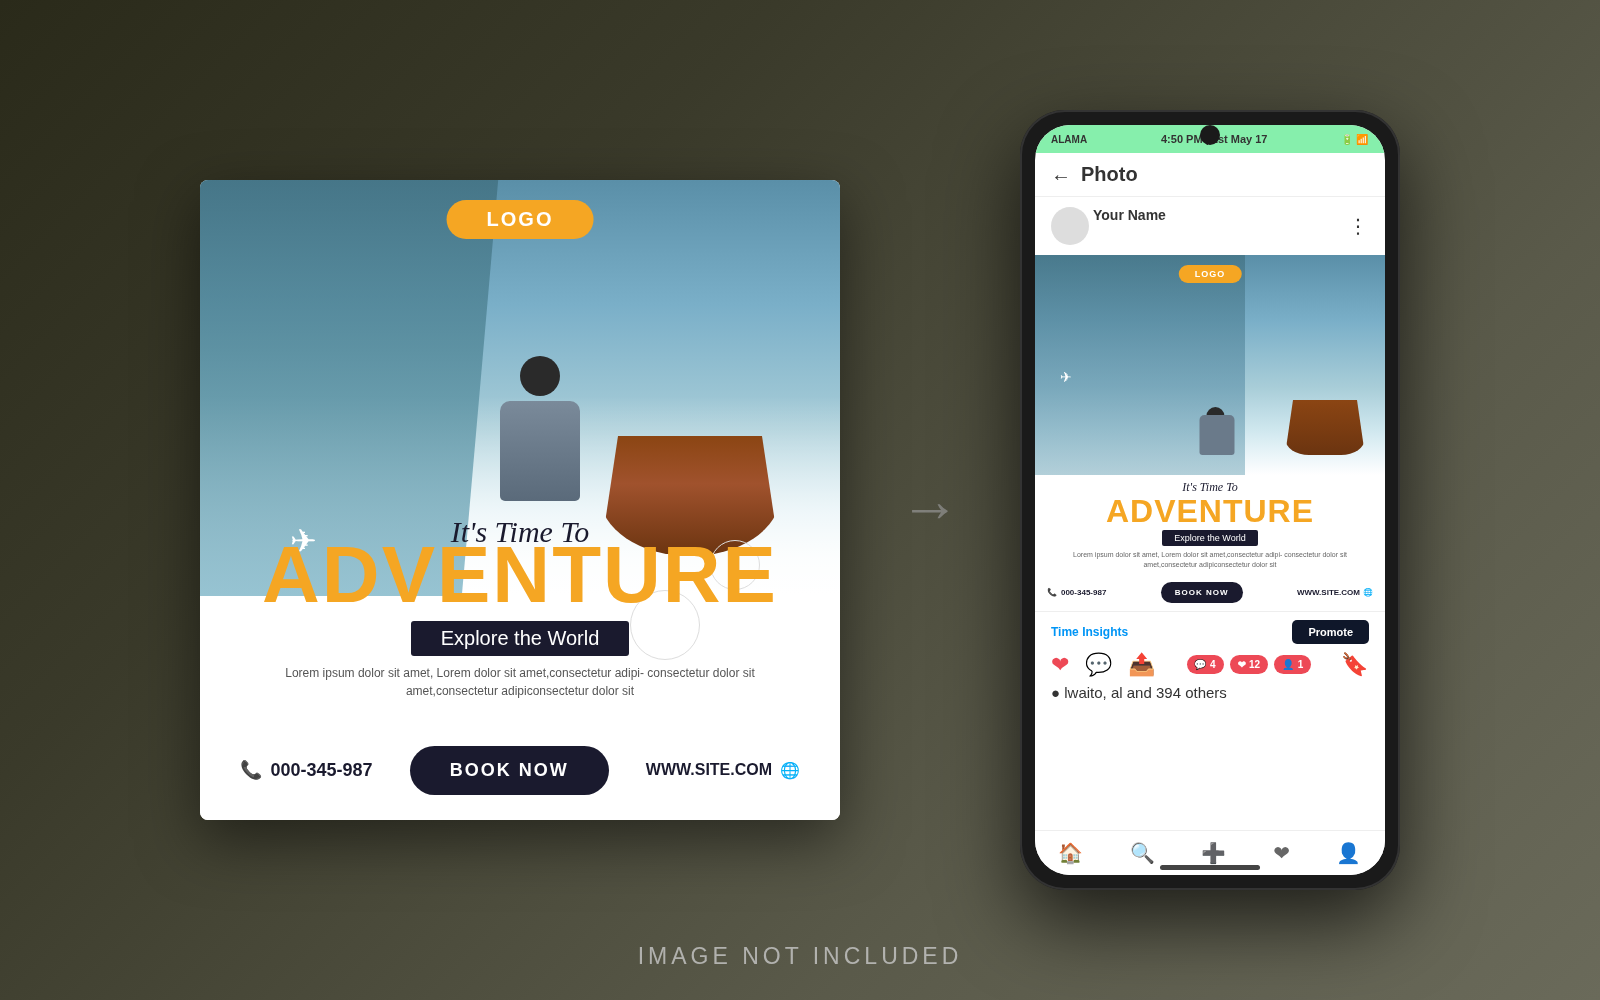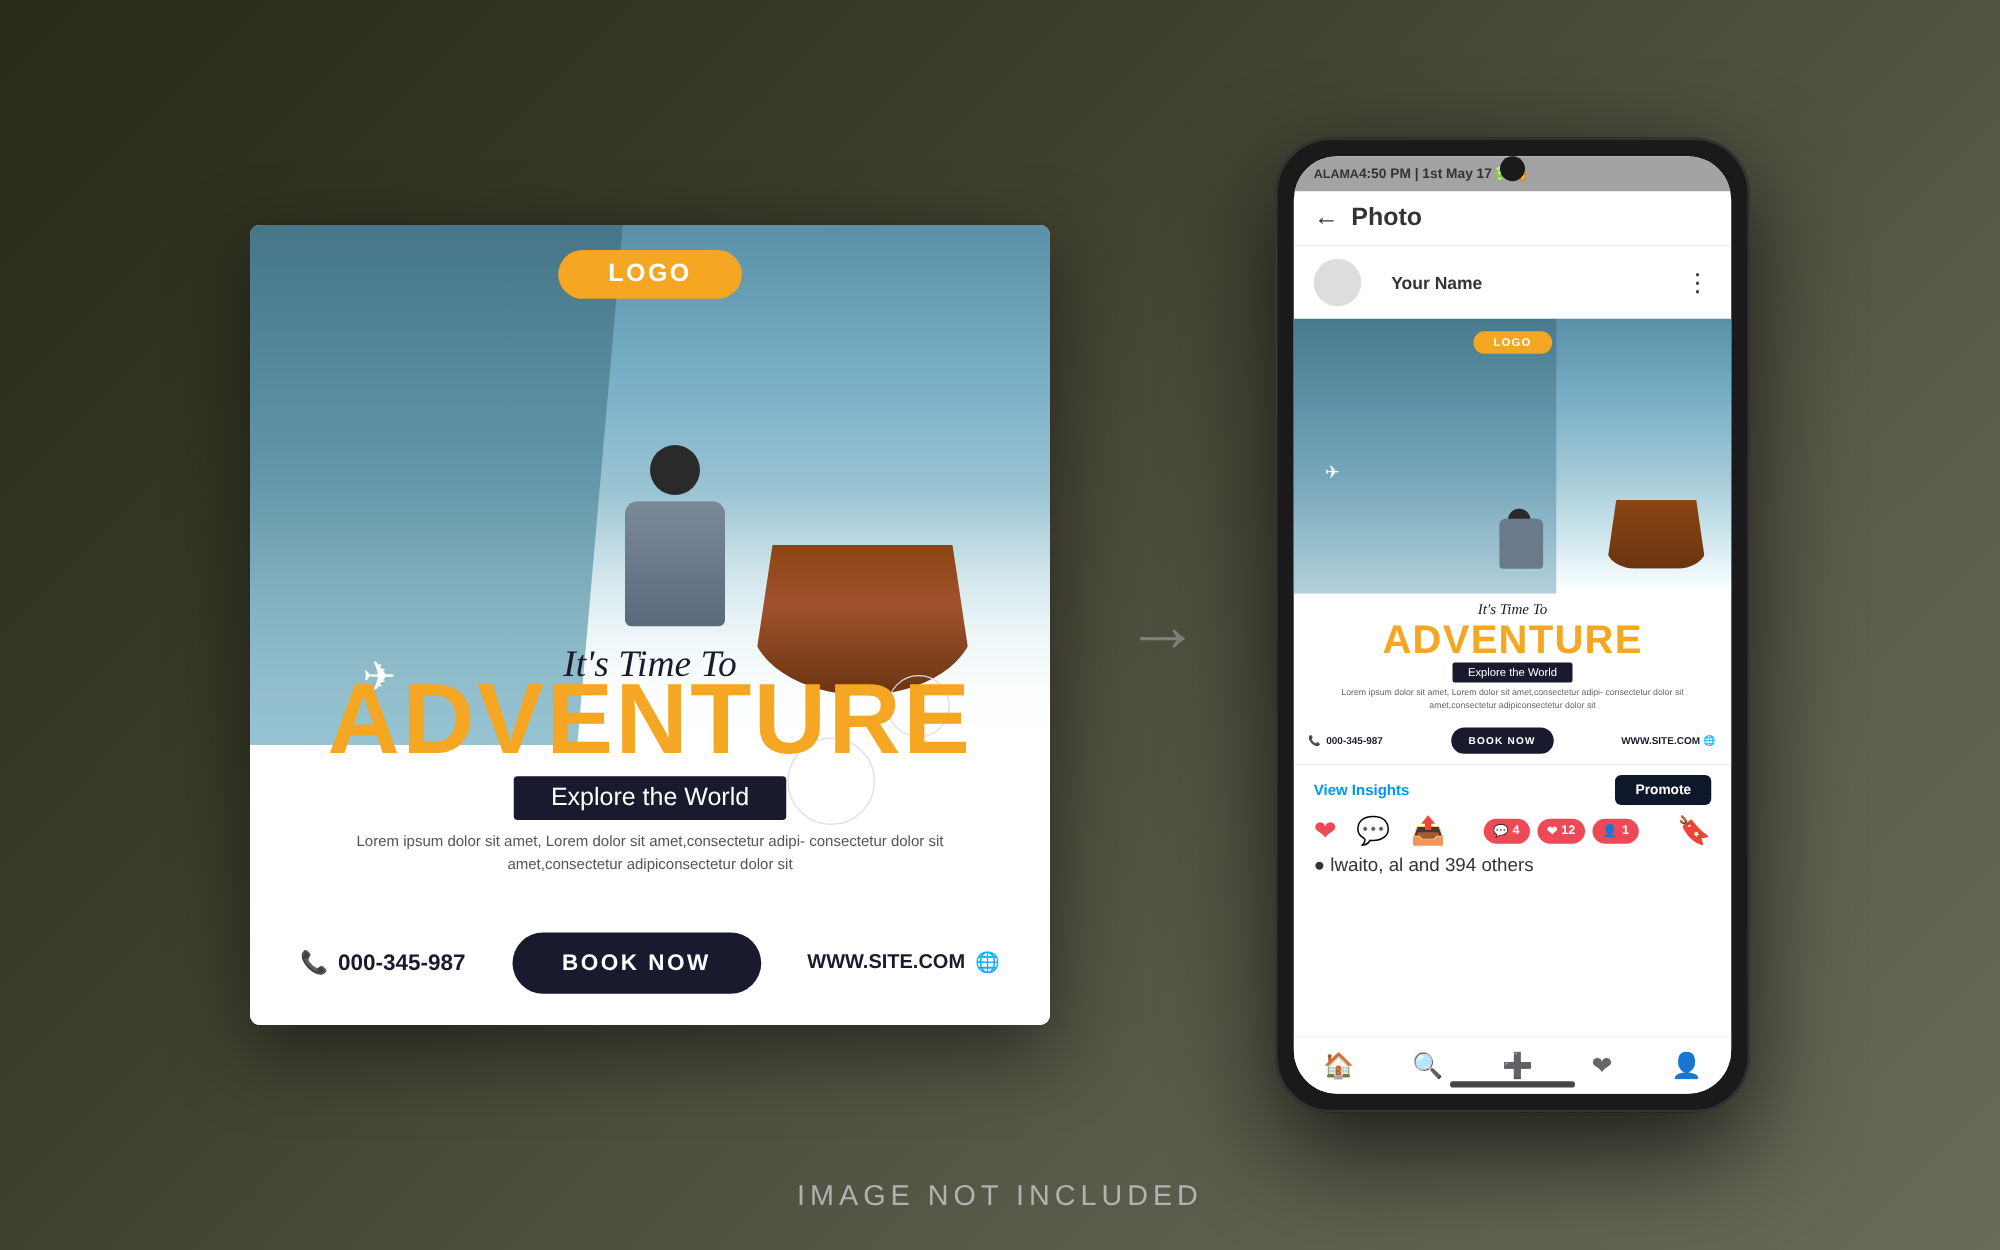--- a/index.html
+++ b/index.html
@@ -253,24 +253,24 @@
       height: 100%;
       background: white;
       border-radius: 35px;
       overflow: hidden;
       display: flex;
       flex-direction: column;
     }
 
     
     .status-bar {
-      background: #a3a3a3;
+      background: #86efac;
       padding: 8px 16px;
       display: flex;
-      justify-content: flex-start;
+      justify-content: space-between;
       align-items: center;
       font-size: 10px;
       color: #333;
       flex-shrink: 0;
     }
 
     .status-left {
       font-weight: bold;
       font-size: 10px;
     }
@@ -312,22 +312,22 @@
     .insta-post-header {
       display: flex;
       align-items: center;
       justify-content: space-between;
       padding: 10px 16px;
       flex-shrink: 0;
     }
 
     .insta-user {
       display: flex;
-      align-items: center;
-      gap: 24px;
+      align-items: flex-start;
+      gap: 4px;
     }
 
     .avatar-circle {
       width: 38px;
       height: 38px;
       border-radius: 50%;
       background: #ddd;
       flex-shrink: 0;
     }
 
@@ -728,21 +728,21 @@
           <button class="mini-book-btn">BOOK NOW</button>
           <div class="mini-website">
             <span>WWW.SITE.COM</span>
             <span>🌐</span>
           </div>
         </div>
       </div>
 
       <div class="insta-actions">
         <div class="view-insights-row">
-          <span class="view-insights-text">View Insights</span>
+          <span class="view-insights-text">Time Insights</span>
           <button class="promote-btn">Promote</button>
         </div>
         <div class="action-icons-row">
           <span class="action-icon liked">❤</span>
           <span class="action-icon">💬</span>
           <span class="action-icon">📤</span>
           <div class="notification-badges">
             <span class="notif-badge">
               <span>💬</span>
               <span>4</span>

